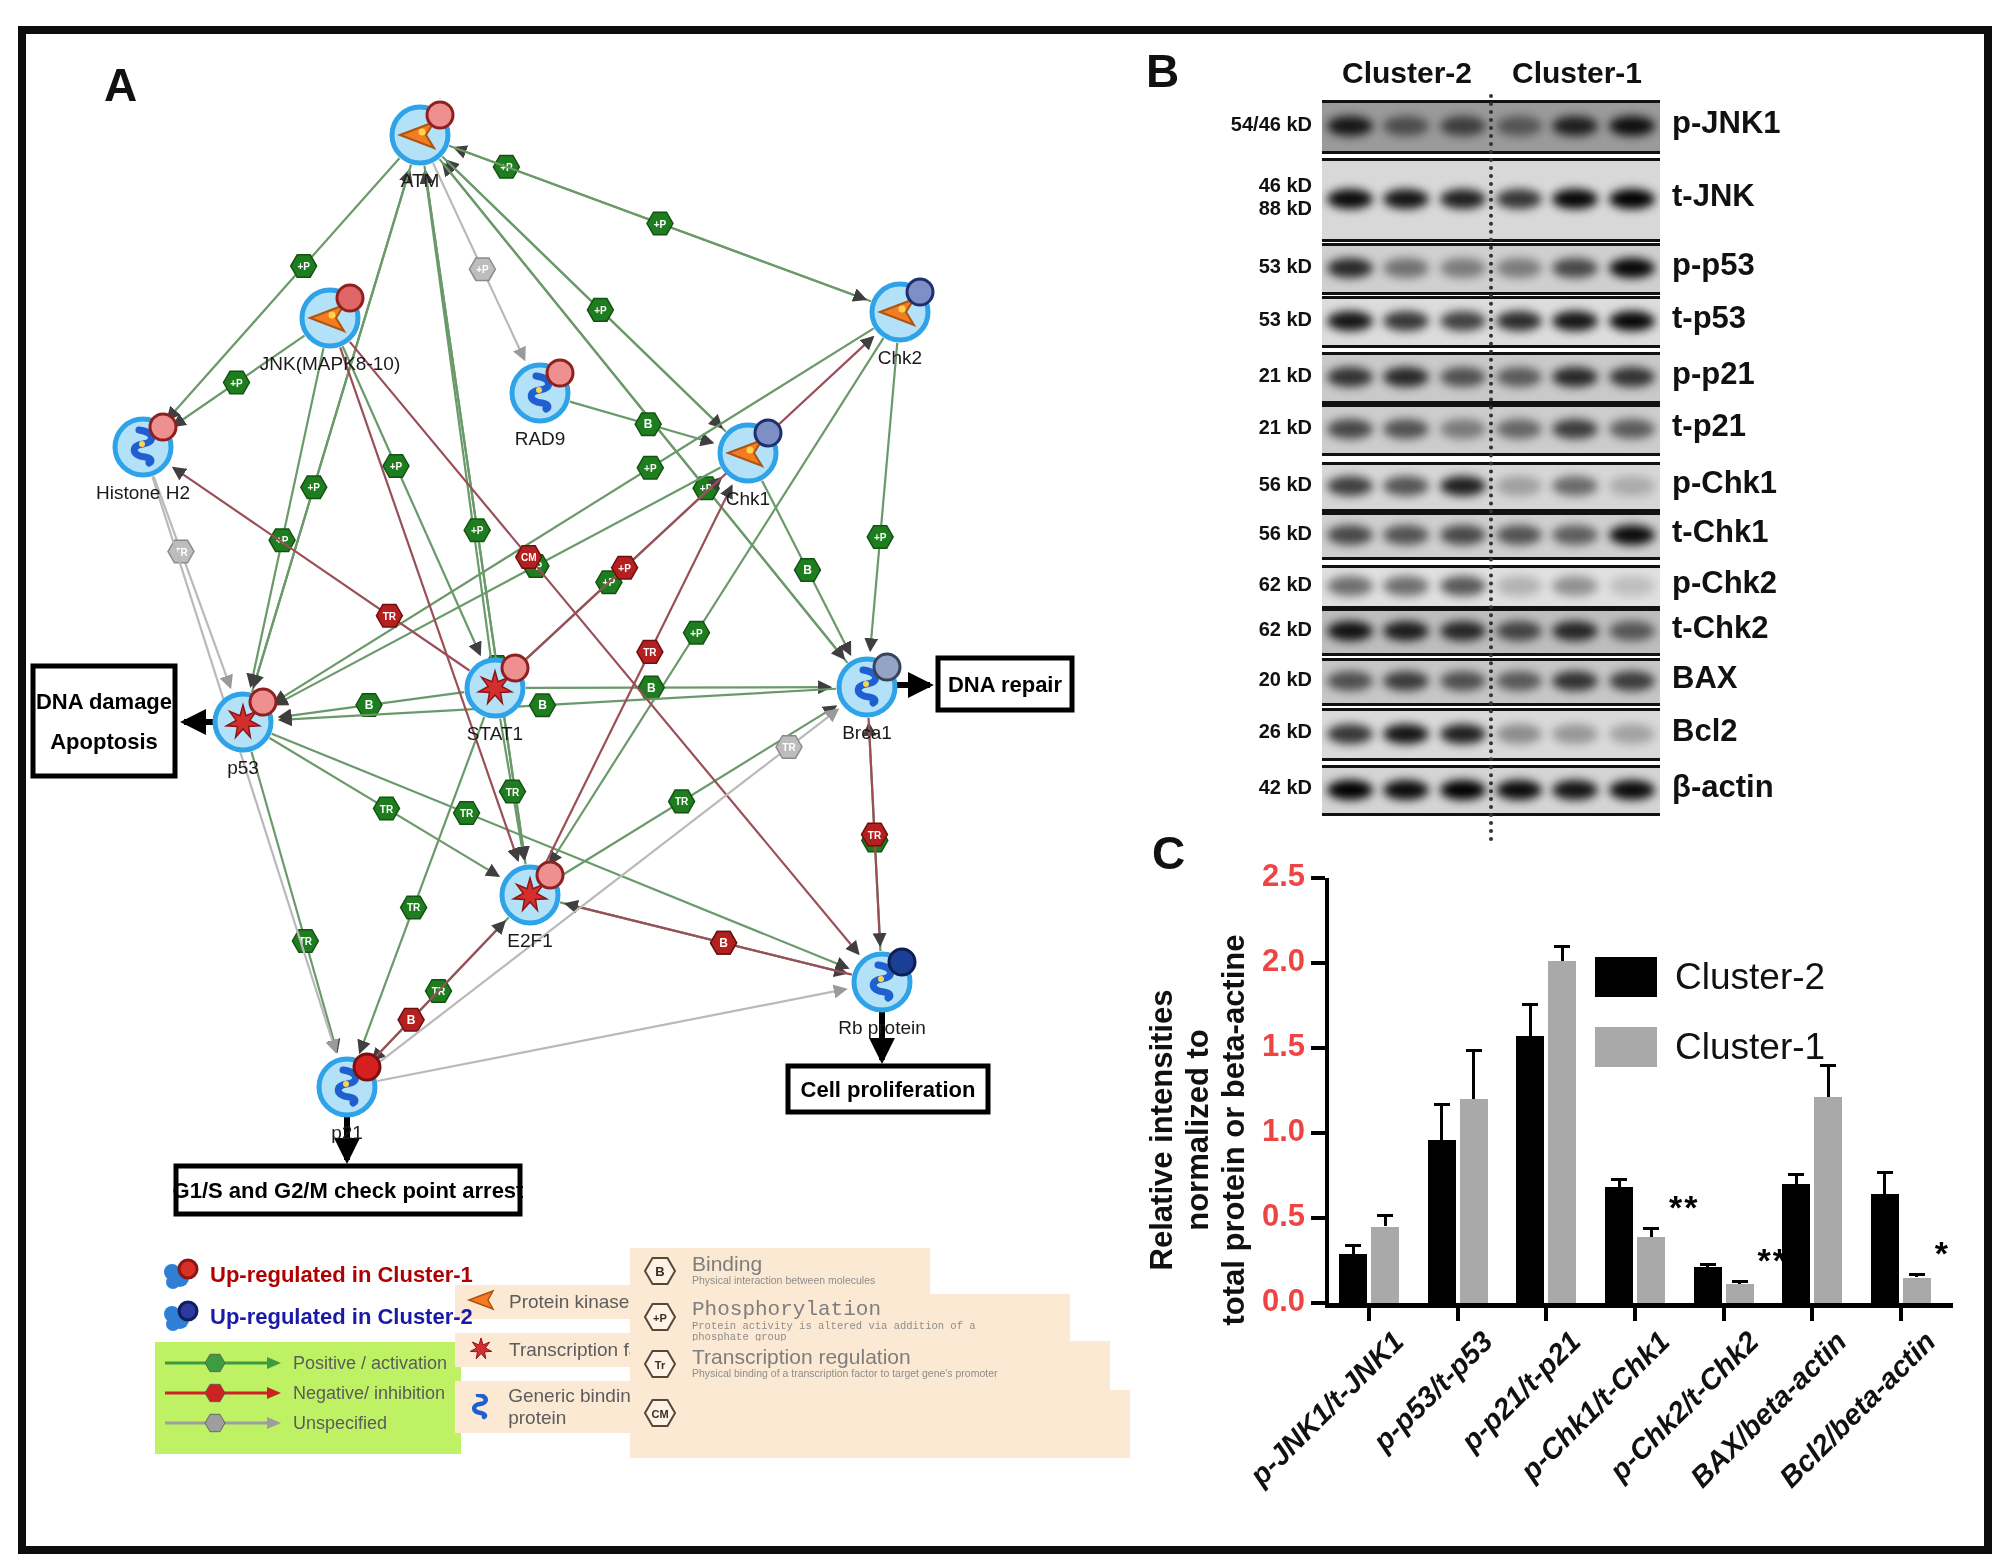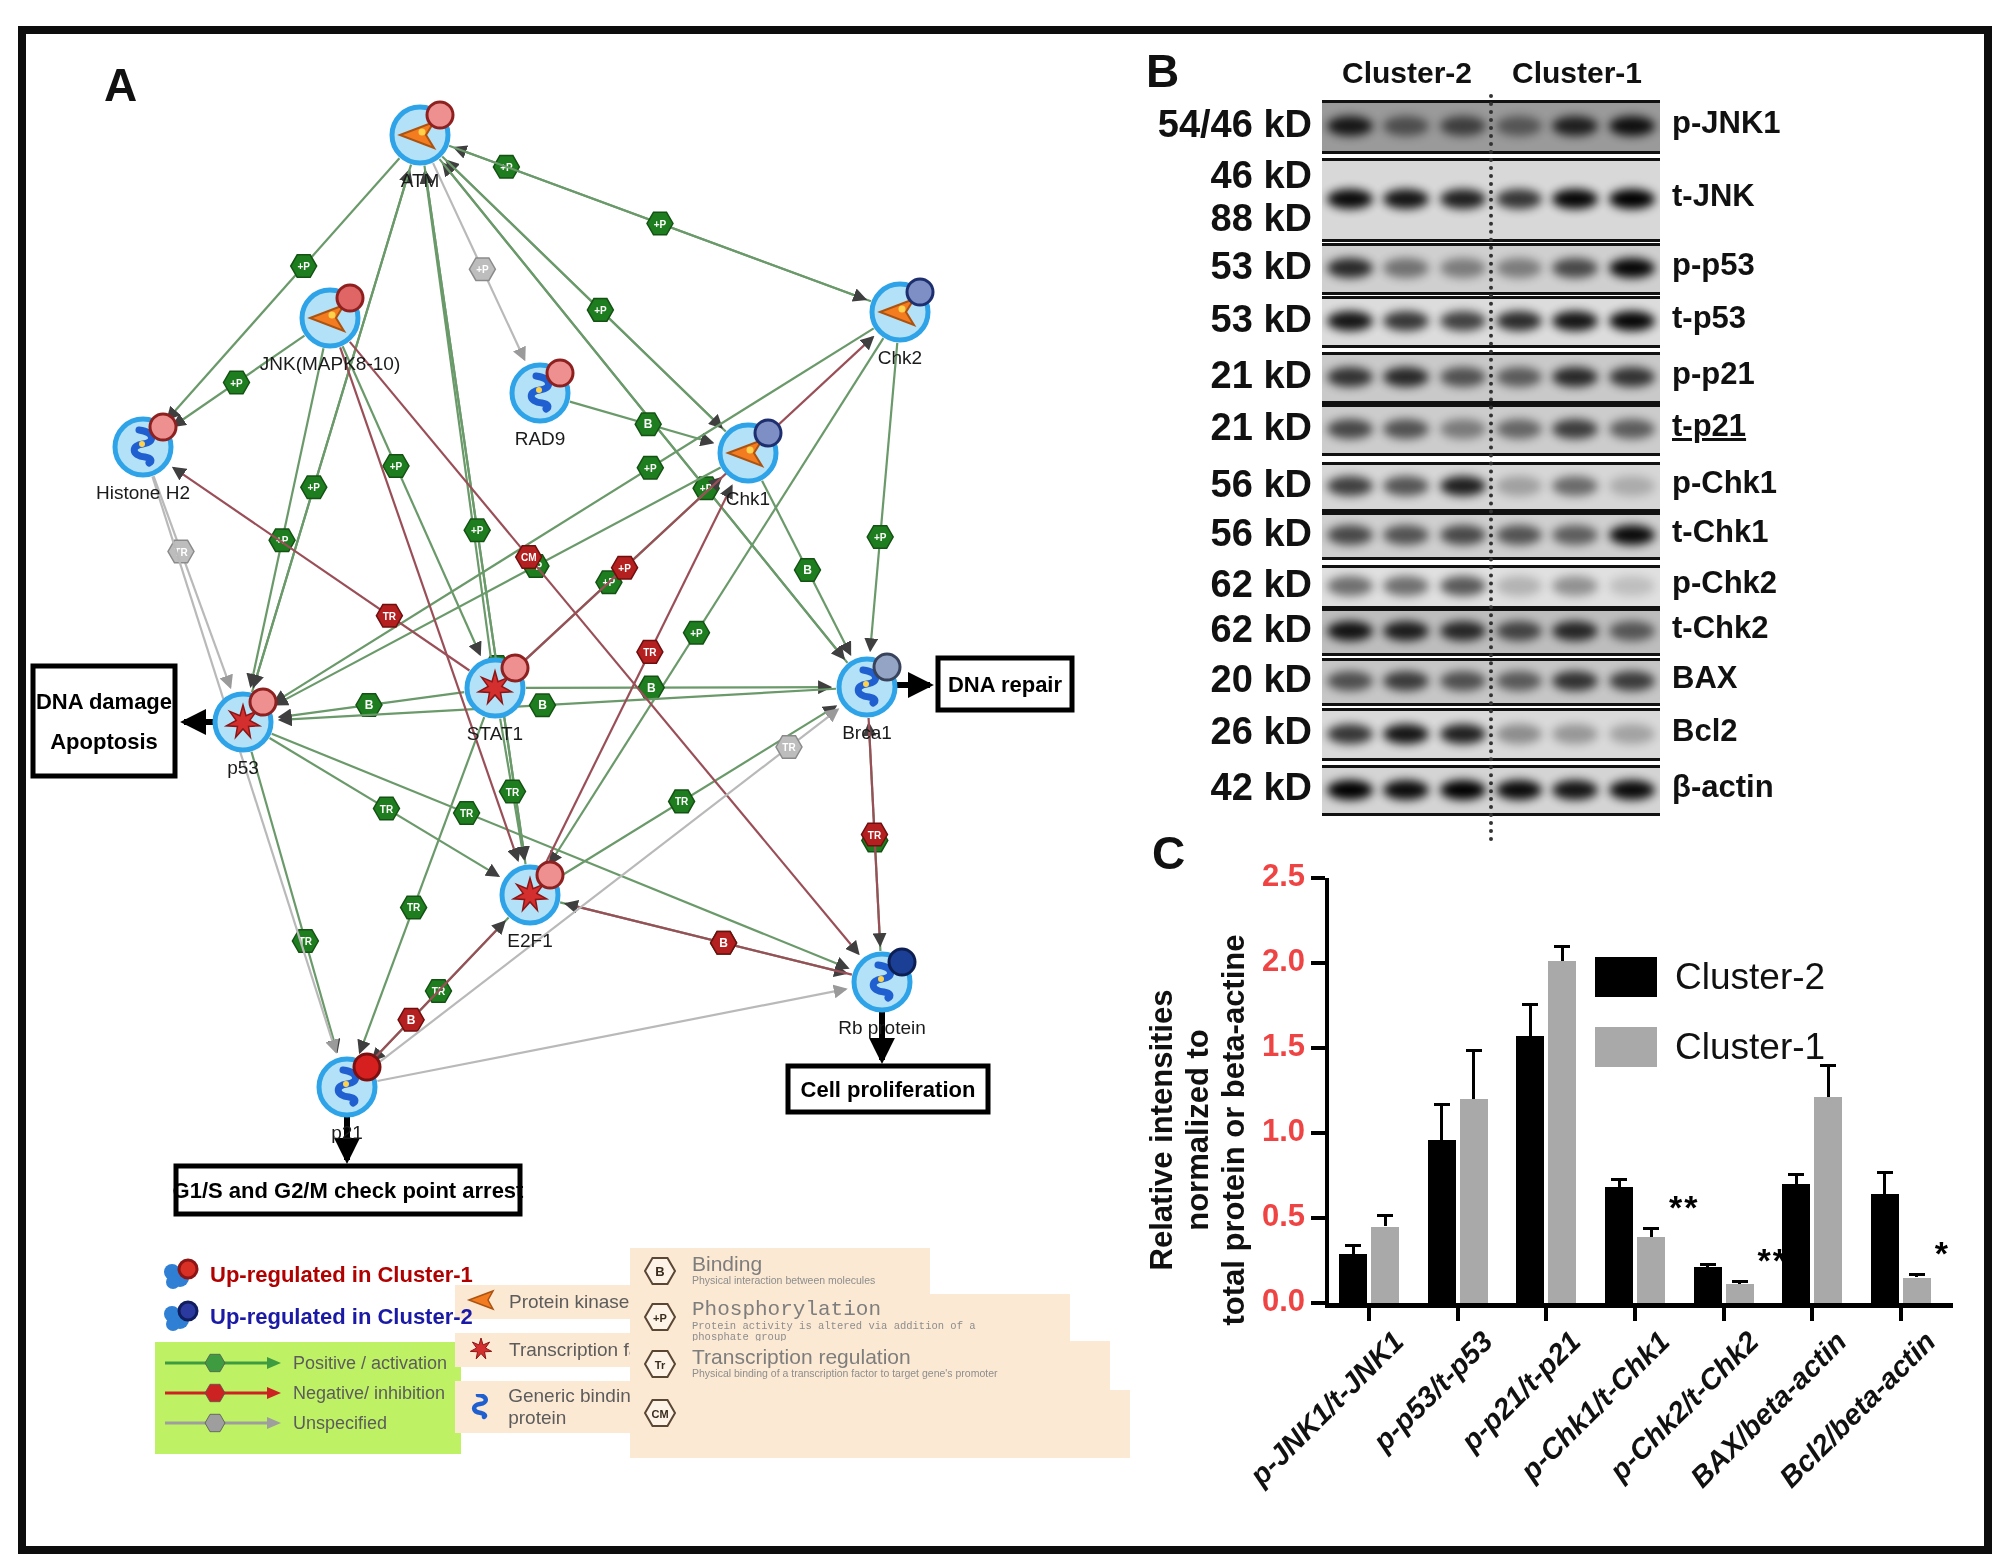--- a/index.html
+++ b/index.html
@@ -20,21 +20,21 @@
              gap:10px;padding:4px 10px;z-index:18;}
   .lg-nt-label{font-size:19px;color:#5c5c5c;}
   .lg-int-block{position:absolute;background:#fbe9d3;display:flex;gap:12px;
                 padding:5px 10px;z-index:18;}
   .lg-int-title{font-size:21px;color:#7d7d7d;line-height:22px;}
   .lg-int-desc{font-size:10.5px;color:#8d8d8d;line-height:11px;max-width:330px;}
 
   
   .pb-header{position:absolute;font-size:30px;font-weight:bold;color:#111;
              width:170px;text-align:center;z-index:12;}
-  .pb-kd{position:absolute;font-size:38px;font-weight:bold;color:#111;
+  .pb-kd{position:absolute;font-size:20px;font-weight:bold;color:#111;
          width:172px;text-align:right;z-index:12;}
   .pb-strip{position:absolute;border-top:3px solid #111;border-bottom:3px solid #111;
             overflow:hidden;z-index:10;}
   .pb-band{position:absolute;background:#000;border-radius:50%;filter:blur(5px);}
   .pb-protein{position:absolute;font-size:31px;font-weight:bold;color:#111;z-index:12;}
   .pb-dots{position:absolute;border-left:4px dotted #333;z-index:14;}
 
   
   #chartC{position:absolute;left:1140px;top:838px;width:850px;height:714px;z-index:10;}
   .yax-label{position:absolute;left:-2px;top:40px;width:120px;height:430px;}
@@ -478,21 +478,21 @@
         <div class="pb-kd" style="position: static; text-align: right;">21 kD</div>
       </div>
       <div class="pb-strip" style="left: 1322px; top: 404px; width: 338px; height: 46px; background: rgb(204, 204, 204);">
         <div class="pb-band" style="left: 5px; top: 12px; width: 46px; height: 20px; opacity: 0.65;"></div>
         <div class="pb-band" style="left: 61.3px; top: 12px; width: 46px; height: 20px; opacity: 0.6;"></div>
         <div class="pb-band" style="left: 117.6px; top: 12px; width: 46px; height: 20px; opacity: 0.4;"></div>
         <div class="pb-band" style="left: 173.9px; top: 12px; width: 46px; height: 20px; opacity: 0.5;"></div>
         <div class="pb-band" style="left: 230.2px; top: 12px; width: 46px; height: 20px; opacity: 0.7;"></div>
         <div class="pb-band" style="left: 286.5px; top: 12px; width: 46px; height: 20px; opacity: 0.55;"></div>
       </div>
-      <div class="pb-protein" style="left: 1672px; top: 408px; text-decoration: underline;">t-p21</div>
+      <div class="pb-protein" style="left: 1672px; top: 408px;">t-p21</div>
       <div style="position: absolute; left: 1140px; top: 462px; height: 44px; width: 172px; display: flex; flex-direction: column; justify-content: center;">
         <div class="pb-kd" style="position: static; text-align: right;">56 kD</div>
       </div>
       <div class="pb-strip" style="left: 1322px; top: 462px; width: 338px; height: 44px; background: rgb(214, 214, 214);">
         <div class="pb-band" style="left: 5px; top: 11px; width: 46px; height: 20px; opacity: 0.7;"></div>
         <div class="pb-band" style="left: 61.3px; top: 11px; width: 46px; height: 20px; opacity: 0.6;"></div>
         <div class="pb-band" style="left: 117.6px; top: 11px; width: 46px; height: 20px; opacity: 0.85;"></div>
         <div class="pb-band" style="left: 173.9px; top: 11px; width: 46px; height: 20px; opacity: 0.25;"></div>
         <div class="pb-band" style="left: 230.2px; top: 11px; width: 46px; height: 20px; opacity: 0.5;"></div>
         <div class="pb-band" style="left: 286.5px; top: 11px; width: 46px; height: 20px; opacity: 0.2;"></div>

